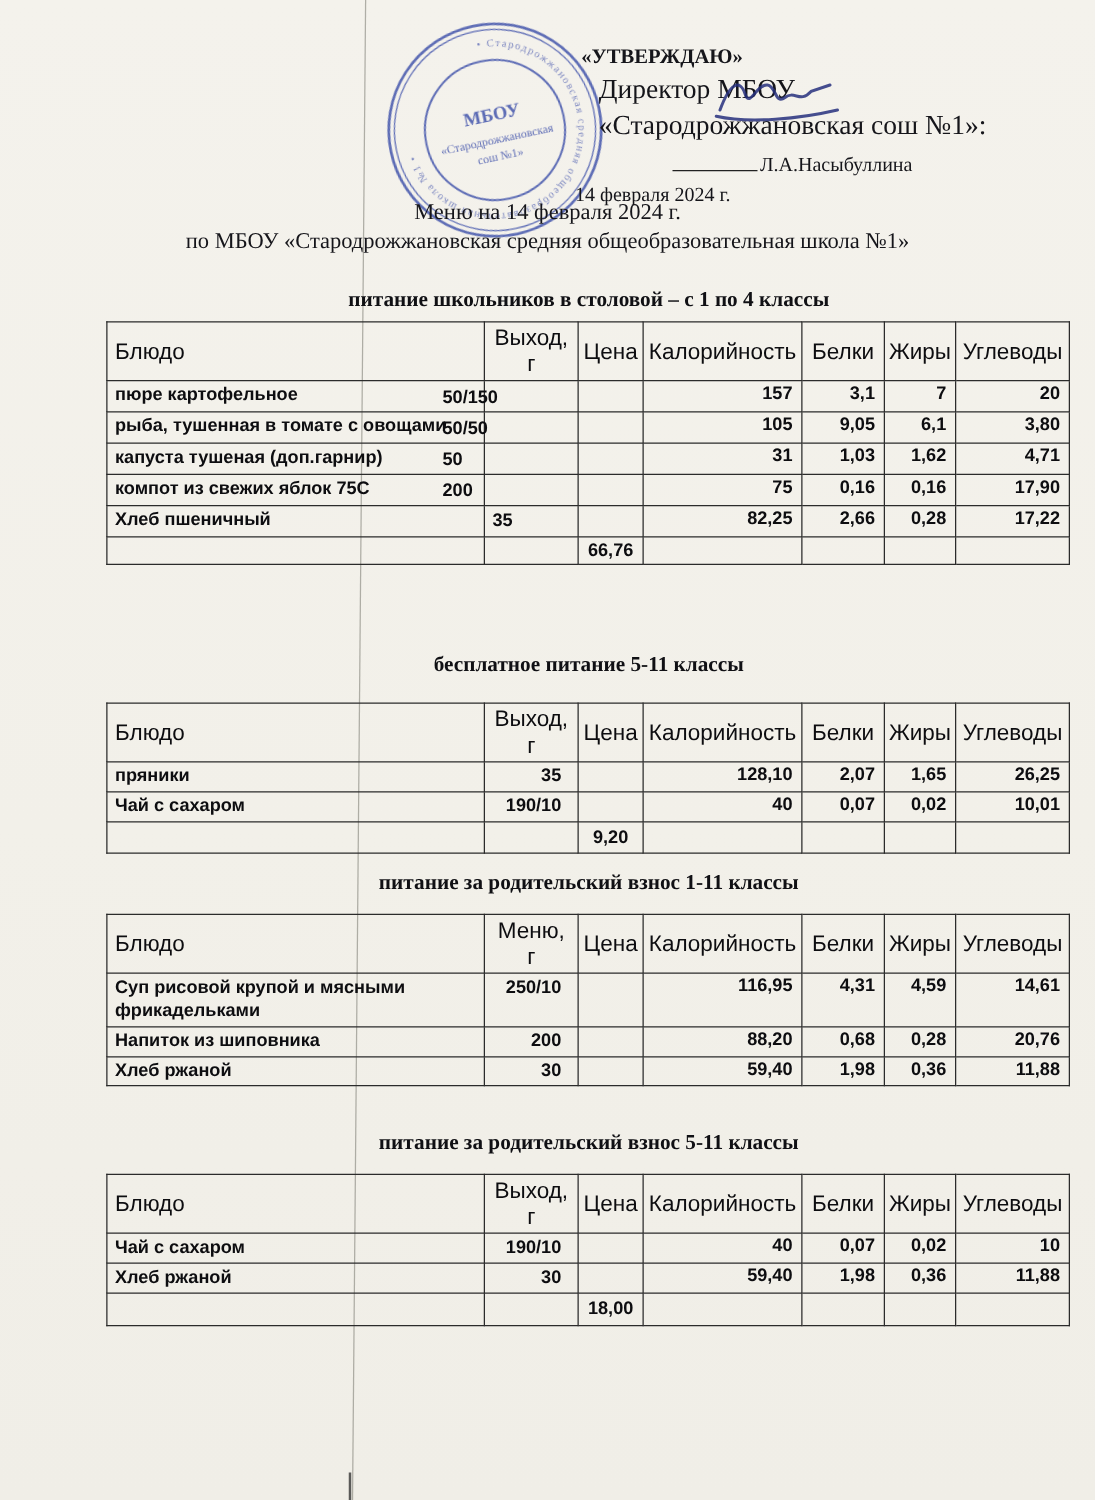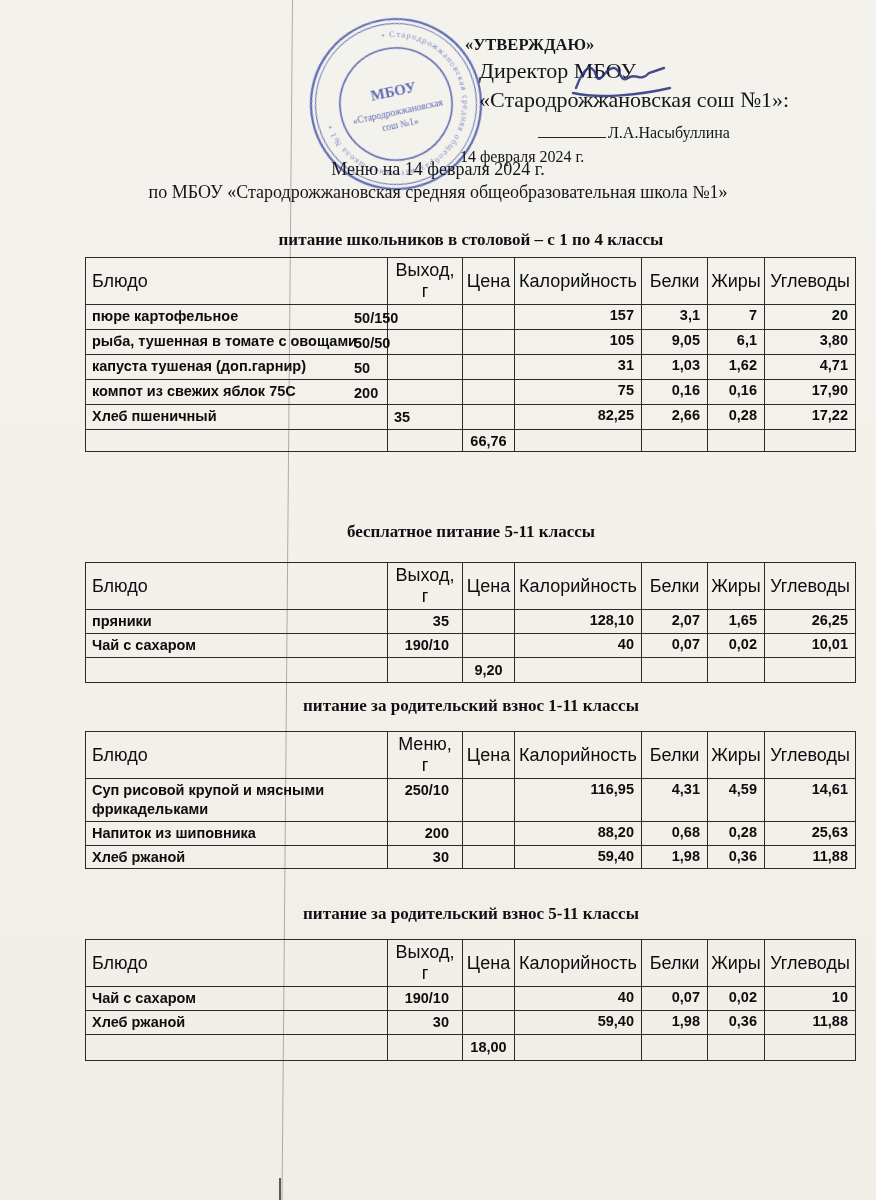--- a/index.html
+++ b/index.html
@@ -272,21 +272,21 @@
         <td class="num">4,59</td>
         <td class="num">14,61</td>
       </tr>
       <tr class="r">
         <td class="dish">Напиток из шиповника</td>
         <td class="out">200</td>
         <td class="price"></td>
         <td class="num">88,20</td>
         <td class="num">0,68</td>
         <td class="num">0,28</td>
-        <td class="num">25,63</td>
+        <td class="num">20,76</td>
       </tr>
       <tr class="r">
         <td class="dish">Хлеб ржаной</td>
         <td class="out">30</td>
         <td class="price"></td>
         <td class="num">59,40</td>
         <td class="num">1,98</td>
         <td class="num">0,36</td>
         <td class="num">11,88</td>
       </tr>

